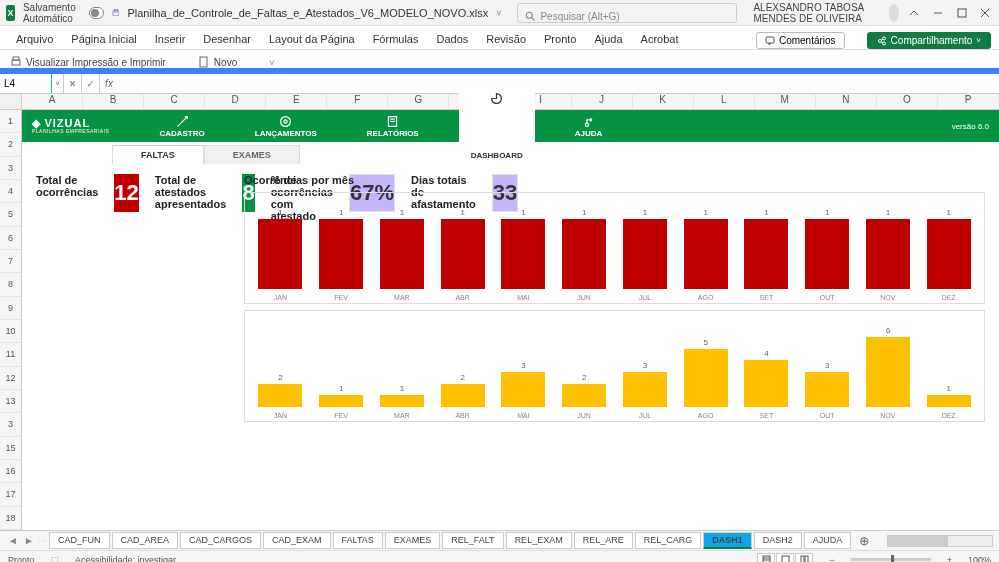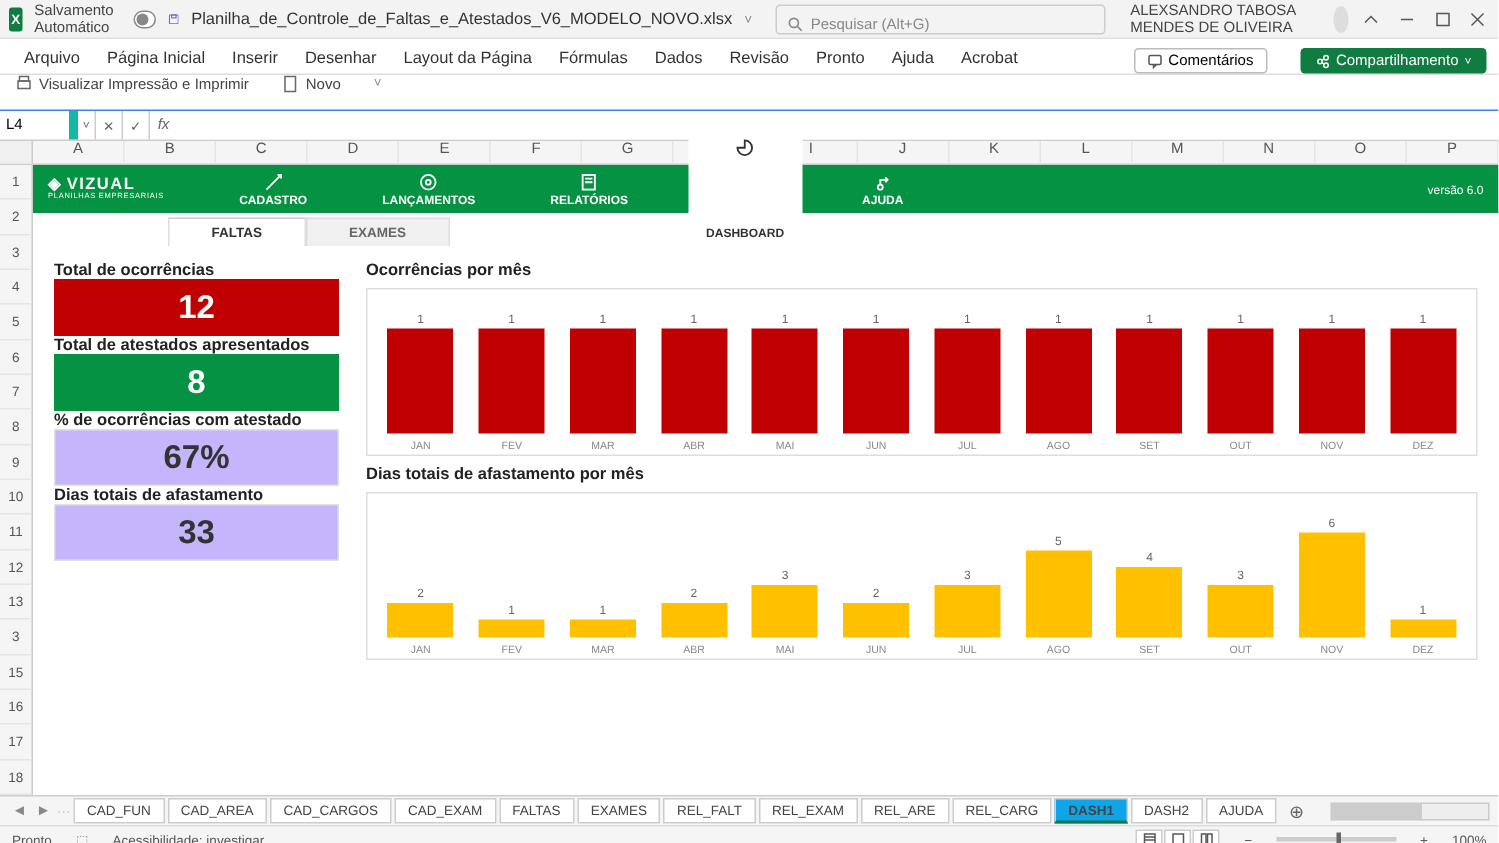--- a/index.html
+++ b/index.html
@@ -21,27 +21,27 @@
 .winbtn { width: 28px; height: 20px; display: flex; align-items: center; justify-content: center; color: #555; font-size: 13px; }
 .winbtn svg { width:10px; height:10px; }
 
 
 .ribbon-tabs { height: 24px; display: flex; align-items: flex-end; padding: 0 8px; gap: 18px; border-bottom: 1px solid #ddd; }
 .ribbon-tabs .rtab { padding: 4px 8px; font-size: 11px; color: #333; cursor: pointer; }
 .comments-btn { margin-left: auto; border: 1px solid #bbb; padding: 2px 8px; border-radius: 3px; font-size: 10px; display:flex; align-items:center; gap:4px; }
 .share-btn { background: #107c41; color: #fff; padding: 3px 10px; border-radius: 3px; font-size: 10px; margin-left: 4px; display:flex; align-items:center; gap:4px;}
 
 
-.qa-row { height: 24px; display: flex; align-items: flex-start; padding: 0 10px; gap: 22px; border-bottom: 1px solid #3b82f6; font-size: 10px; color: #444; }
+.qa-row { height: 24px; display: flex; align-items: flex-end; padding: 0 10px; gap: 32px; border-bottom: 6px solid #3b82f6; font-size: 10px; color: #444; }
 .qa-item { display: flex; align-items: center; gap: 4px; }
 .qa-item svg { width: 12px; height: 12px; }
 
 
 .formula-row { height: 20px; display: flex; align-items: center; border-bottom: 1px solid #ccc; }
-.namebox { width: 52px; border-right: 6px solid #14b8a6; padding: 0 4px; font-size: 10px; height: 100%; display: flex; align-items: center; }
+.namebox { width: 52px; border-right: 1px solid #14b8a6; padding: 0 4px; font-size: 10px; height: 100%; display: flex; align-items: center; }
 .namebox-dd { width: 12px; border-right: 1px solid #ccc; height:100%; display:flex; align-items:center; justify-content:center; font-size:8px; color:#666;}
 .fx-btn { width: 18px; display:flex; align-items:center; justify-content:center; font-size:9px; color:#666; height:100%; border-right:1px solid #ccc;}
 .fx-lbl { width: 18px; font-style: italic; font-size: 10px; color: #666; text-align:center;}
 .formula-input { flex:1; height:100%; border:none; outline:none; font-size:10px; padding:0 4px;}
 
 
 .colhdr { height: 16px; display: flex; background: #f5f5f5; border-bottom: 1px solid #ccc; }
 .rowhdr-corner { width: 22px; border-right: 1px solid #ccc; background:#f0f0f0;}
 .colhdr .ch { flex: 1; text-align: center; font-size: 10px; color: #555; border-right: 1px solid #e5e5e5; }
 
@@ -61,21 +61,21 @@
 .nav-item.active { background: #fff; color: #333; border-radius: 2px 2px 0 0; padding:3px 12px 4px;gap:46px;}
 .ver { margin-left: auto; font-size: 8px; }
 
 
 .subtabs { height: 22px; display: flex; align-items: flex-end; padding-left: 90px; gap: 0; }
 .subtab { padding: 4px 28px; font-size: 9px; font-weight: bold; color: #666; background:#f0f0f0; border:1px solid #ddd; border-bottom:none;}
 .subtab.active { background: #fff; color: #333; border-top:1px solid #ccc;}
 
 
 .dash { display: flex; padding: 10px 14px; gap: 18px; }
-.left-col { width: 190px; display: flex; flex-direction: column; gap: 0; }
+.left-col { width: 190px; display: flex; gap: 16px; }
 .metric-title { font-size: 11px; font-weight: bold; color: #222; }
 .metric-box { height: 38px; display:flex; align-items:center; justify-content:center; font-size: 22px; font-weight: bold; color: #fff;}
 .metric-box.red { background: #c00000; }
 .metric-box.green { background: #059242; }
 .metric-box.gray { background: #c4b5fd; color: #333; border:1px solid #e0e0e0;}
 .right-col { flex: 1; display:flex; flex-direction:column; gap:6px;}
 .chart-title { font-size: 11px; font-weight: bold; color: #222; }
 .chart { border: 1px solid #ddd; height: 112px; padding: 6px 8px 2px; display:flex; flex-direction:column;}
 .bars { flex:1; display:flex; align-items:flex-end; gap:6px; }
 .bar-wrap { flex:1; display:flex; flex-direction:column; align-items:center; gap:2px;}
@@ -375,21 +375,20 @@
                 <div class="bar red" style="height:70px"></div>
                 <div class="bar-lbl">NOV</div>
               </div>
               <div class="bar-wrap">
                 <div class="bar-val">1</div>
                 <div class="bar red" style="height:70px"></div>
                 <div class="bar-lbl">DEZ</div>
               </div>
             </div>
         </div>
-        <div class="chart-title">Dias totais de afastamento por mês</div>
         <div class="chart">
           <div class="bars" id="chart2-bars">
               <div class="bar-wrap">
                 <div class="bar-val">2</div>
                 <div class="bar yellow" style="height:23.333333333333332px"></div>
                 <div class="bar-lbl">JAN</div>
               </div>
               <div class="bar-wrap">
                 <div class="bar-val">1</div>
                 <div class="bar yellow" style="height:11.666666666666666px"></div>

